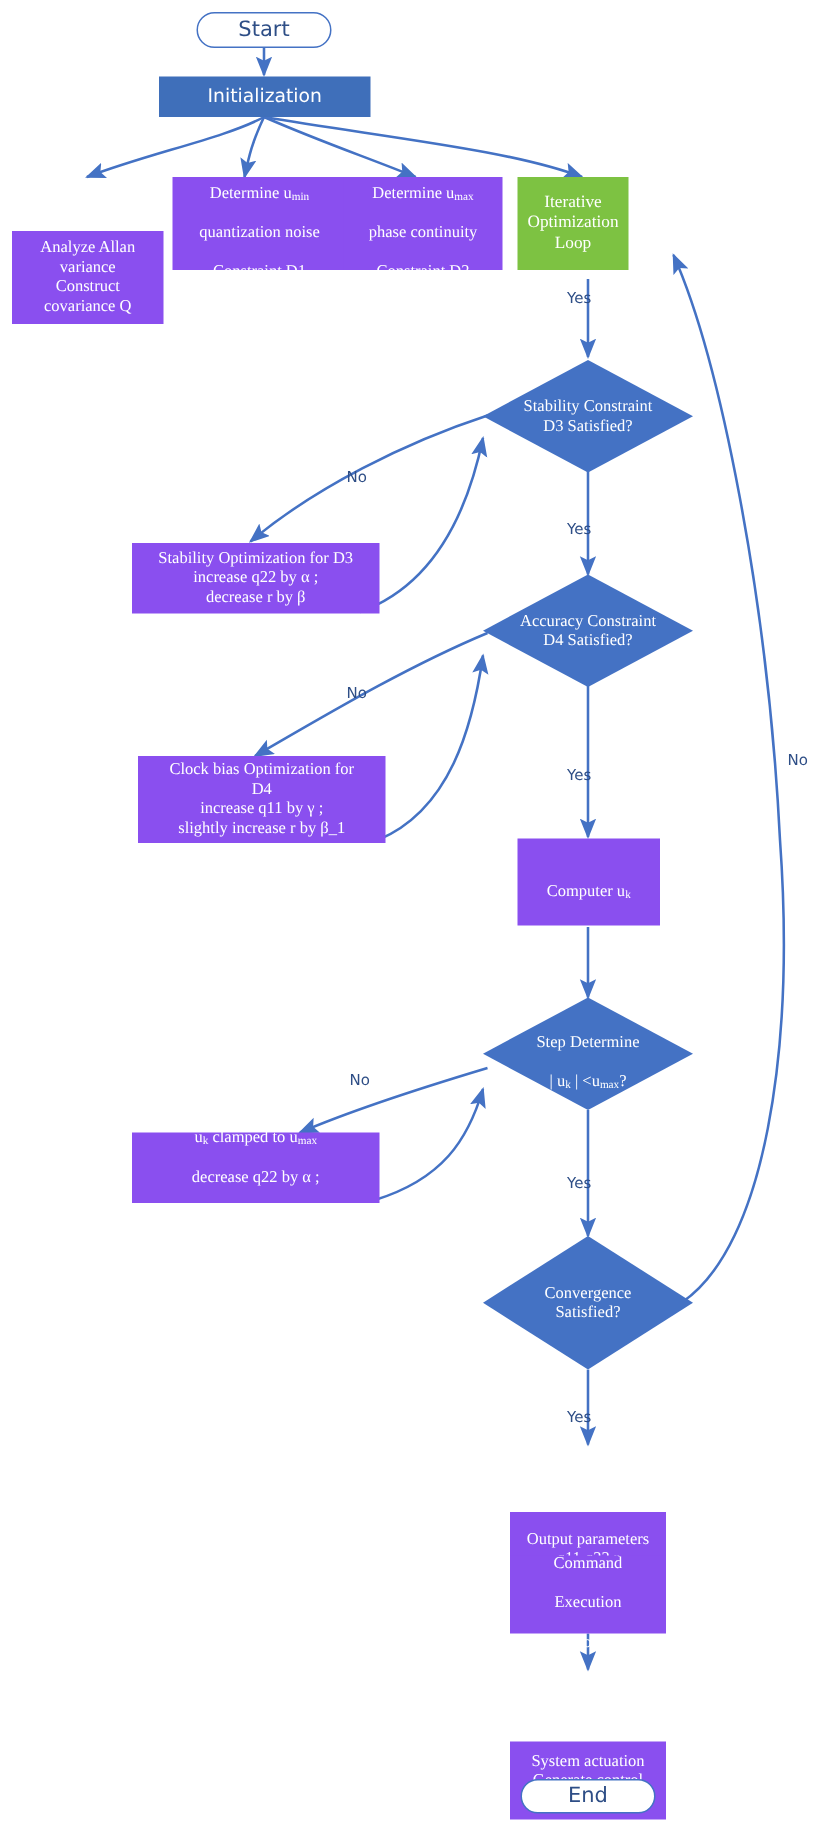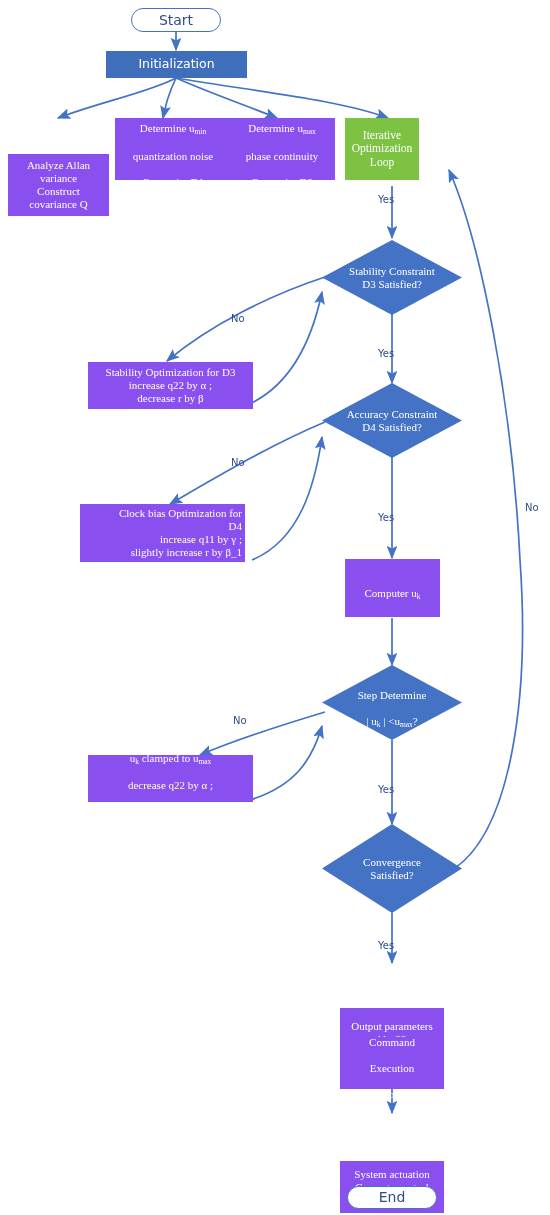--- a/index.html
+++ b/index.html
@@ -198,21 +198,21 @@
   <div class="edge-label" style="left:378px; top:348px;">Yes</div>
 
   <div class="node decision" style="left:322px; top:383px; width:140px; height:75px;">
     <div class="diamond-bg"></div>
     <span class="txt">Accuracy Constraint
 D4 Satisfied?</span>
   </div>
 
   <div class="edge-label" style="left:231px; top:457px;">No</div>
 
-  <div class="node process-purple" style="left:80px; top:504px; width:165px; height:58px;text-align:right;">
+  <div class="node process-purple" style="left:92px; top:504px; width:165px; height:58px;">
     <span class="txt">Clock bias Optimization for
 D4
 increase q11 by  γ ;
 slightly increase r by  β_1</span>
   </div>
 
   <div class="edge-label" style="left:378px; top:512px;">Yes</div>
 
   <div class="node process-purple" style="left:345px; top:559px; width:95px; height:58px;">
     <span class="txt">

